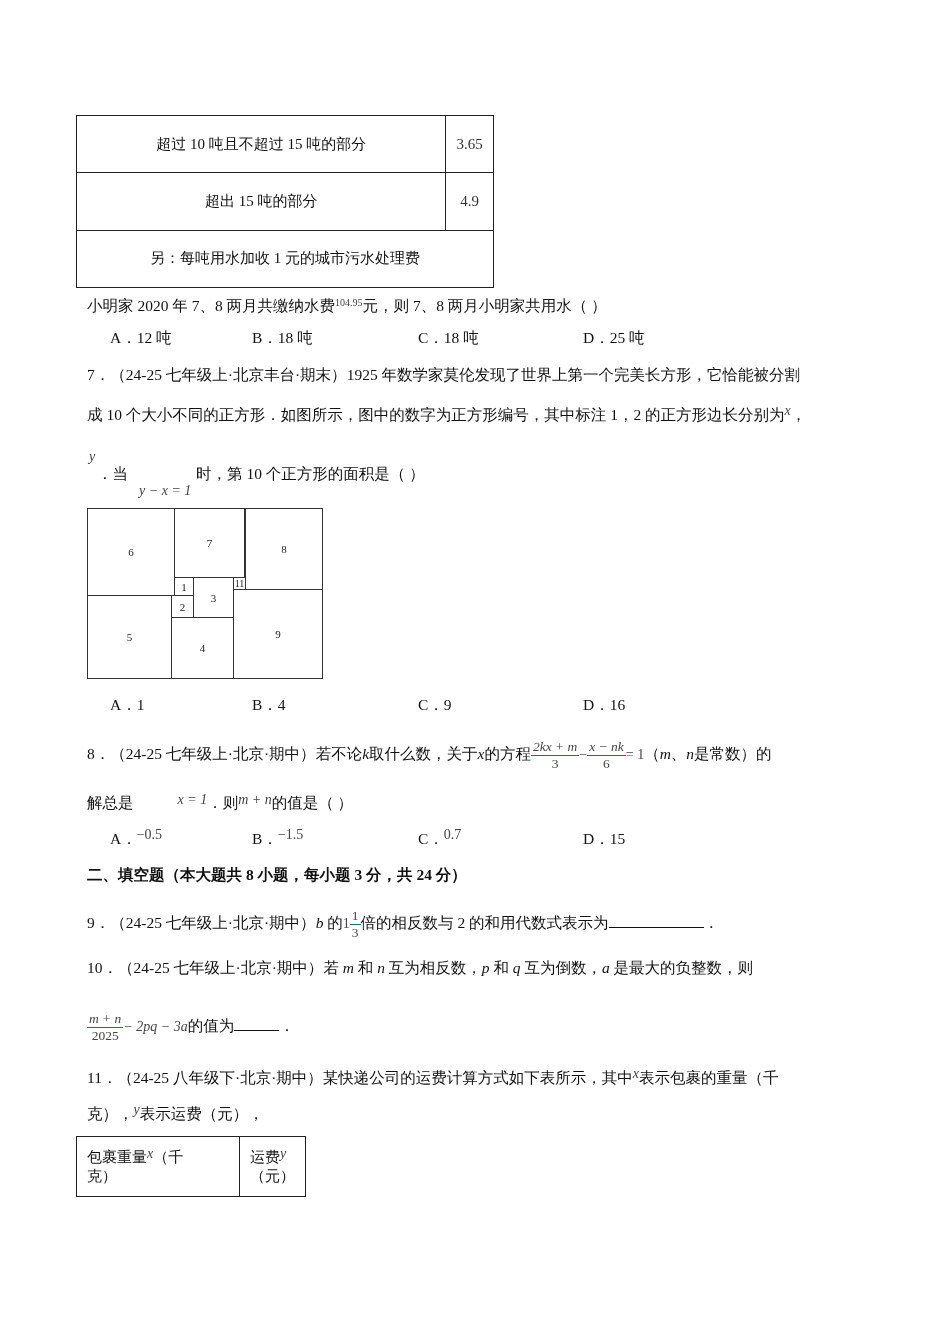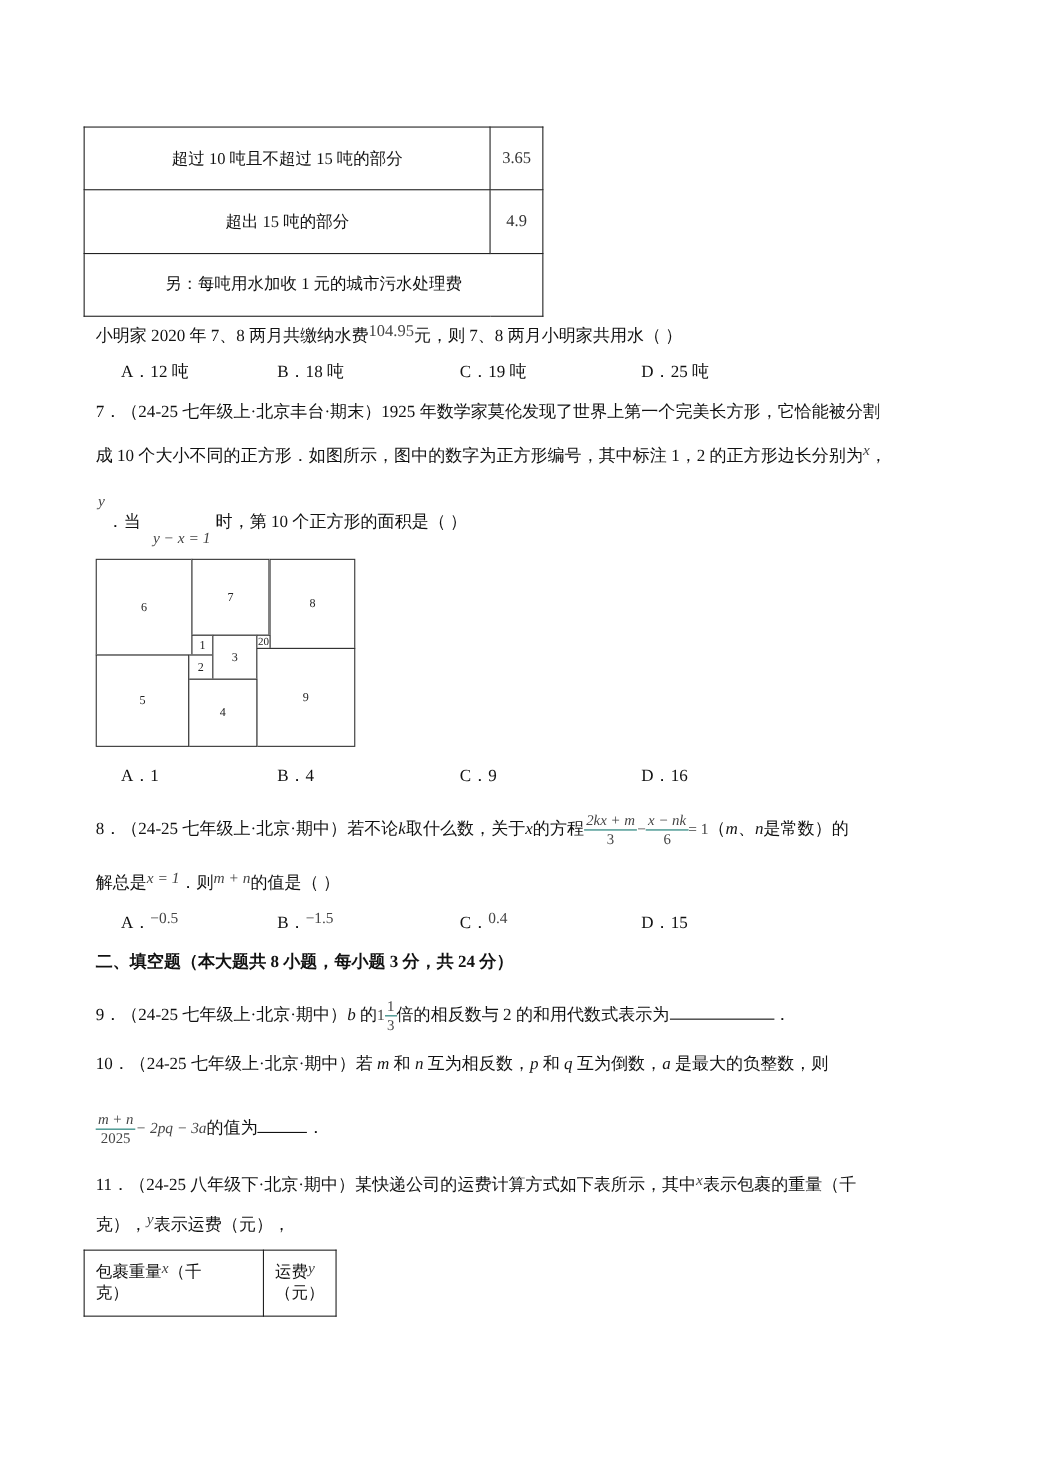--- a/index.html
+++ b/index.html
@@ -48,25 +48,25 @@
     <td>超出 15 吨的部分</td>
     <td class="val">4.9</td>
   </tr>
   <tr>
     <td colspan="2">另：每吨用水加收 1 元的城市污水处理费</td>
   </tr>
 </tbody>
   </table>
 
 <div class="line" style="top:296px;">
-  <span>小明家 2020 年 7、8 两月共缴纳水费</span><span class="mathn" style="position:relative;top:-5px;font-size:15px;font-family:Liberation Serif, serif;">104.95</span><span>元，则 7、8 两月小明家共用水（    ）</span>
+  <span>小明家 2020 年 7、8 两月共缴纳水费</span><span class="mathn" style="position:relative;top:-5px;font-size:10px;font-family:Liberation Serif, serif;">104.95</span><span>元，则 7、8 两月小明家共用水（    ）</span>
 </div>
 <div class="opt" style="left:110px;top:328px;">A．12 吨</div>
 <div class="opt" style="left:252px;top:328px;">B．18 吨</div>
-<div class="opt" style="left:418px;top:328px;">C．19 吨</div>
+<div class="opt" style="left:418px;top:328px;">C．18 吨</div>
 <div class="opt" style="left:583px;top:328px;">D．25 吨</div>
 
 <div class="line" style="top:365px;">
   <span>7．</span><span>（24-25 七年级上·北京丰台·期末）</span><span>1925 年数学家莫伦发现了世界上第一个完美长方形，它恰能被分割</span>
 </div>
 <div class="line" style="top:405px;">
   <span>成 10 个大小不同的正方形．如图所示，图中的数字为正方形编号，其中标注 1，2 的正方形边长分别为</span><span class="math" style="position:relative;top:-5px;">x</span><span>，</span>
 </div>
 <div class="abs math" style="left:89px;top:449px;">y</div>
 <div class="abs" style="left:97px;top:464px;font-size:15.5px;">．当</div>
@@ -86,21 +86,21 @@
   <div class="sq" style="left:87px;top:69px;width:20px;height:19px;">
       <span>1</span>
     </div>
   <div class="sq" style="left:84px;top:87px;width:23px;height:23px;">
       <span>2</span>
     </div>
   <div class="sq" style="left:106px;top:69px;width:41px;height:41px;">
       <span>3</span>
     </div>
   <div class="sq" style="left:146px;top:69px;width:13px;height:13px;font-size:10px;">
-      <span>20</span>
+      <span>11</span>
     </div>
   <div class="sq" style="left:146px;top:81px;width:90px;height:90px;">
       <span>9</span>
     </div>
   <div class="sq" style="left:84px;top:109px;width:63px;height:62px;">
       <span>4</span>
     </div>
   <div class="sq" style="left:0;top:87px;width:85px;height:84px;">
       <span>5</span>
     </div>
@@ -108,25 +108,25 @@
 
 <div class="opt" style="left:110px;top:695px;">A．1</div>
 <div class="opt" style="left:252px;top:695px;">B．4</div>
 <div class="opt" style="left:418px;top:695px;">C．9</div>
 <div class="opt" style="left:583px;top:695px;">D．16</div>
 
 <div class="line" style="top:733px;line-height:42px;height:42px;">
   <span>8．</span><span>（24-25 七年级上·北京·期中）</span><span>若不论</span><span class="it">k</span><span>取什么数，关于</span><span class="it">x</span><span>的方程</span><span class="frac"><span class="num">2kx + m</span><span class="den">3</span></span><span class="mathn">−</span><span class="frac"><span class="num">x − nk</span><span class="den">6</span></span><span class="mathn">= 1</span><span>（</span><span class="it">m</span><span>、</span><span class="it">n</span><span>是常数）的</span>
 </div>
 <div class="line" style="top:793px;">
-  <span>解总是</span><span class="math" style="position:relative;top:-4px;font-style:italic;">x = 1</span><span>．则</span><span class="math" style="position:relative;top:-4px;">m + n</span><span>的值是（    ）</span>
+  <span>解总是</span><span class="math" style="position:relative;top:-4px;font-style:italic;margin-left:44px;">x = 1</span><span>．则</span><span class="math" style="position:relative;top:-4px;">m + n</span><span>的值是（    ）</span>
 </div>
 <div class="opt" style="left:110px;top:829px;"><span>A．</span><span class="mathn" style="position:relative;top:-5px;">−0.5</span></div>
 <div class="opt" style="left:252px;top:829px;"><span>B．</span><span class="mathn" style="position:relative;top:-5px;">−1.5</span></div>
-<div class="opt" style="left:418px;top:829px;"><span>C．</span><span class="mathn" style="position:relative;top:-5px;">0.4</span></div>
+<div class="opt" style="left:418px;top:829px;"><span>C．</span><span class="mathn" style="position:relative;top:-5px;">0.7</span></div>
 <div class="opt" style="left:583px;top:829px;"><span>D．</span><span>15</span></div>
 
 <div class="line bold" style="top:865px;">二、填空题（本大题共 8 小题，每小题 3 分，共 24 分）</div>
 
 <div class="line" style="top:900px;line-height:46px;height:46px;">
   <span>9．</span><span>（24-25 七年级上·北京·期中）</span><span class="it">b</span><span> 的</span><span class="mathn">1</span><span class="frac" style="font-style:normal;"><span class="num" style="font-style:normal;">1</span><span class="den">3</span></span><span>倍的相反数与 2 的和用代数式表示为</span><span class="blank" style="width:95px;"></span><span>．</span>
 </div>
 
 <div class="line" style="top:958px;">
   <span>10．</span><span>（24-25 七年级上·北京·期中）</span><span>若 </span><span class="it">m</span><span> 和 </span><span class="it">n</span><span> 互为相反数，</span><span class="it">p</span><span> 和 </span><span class="it">q</span><span> 互为倒数，</span><span class="it">a</span><span> 是最大的负整数，则</span>

